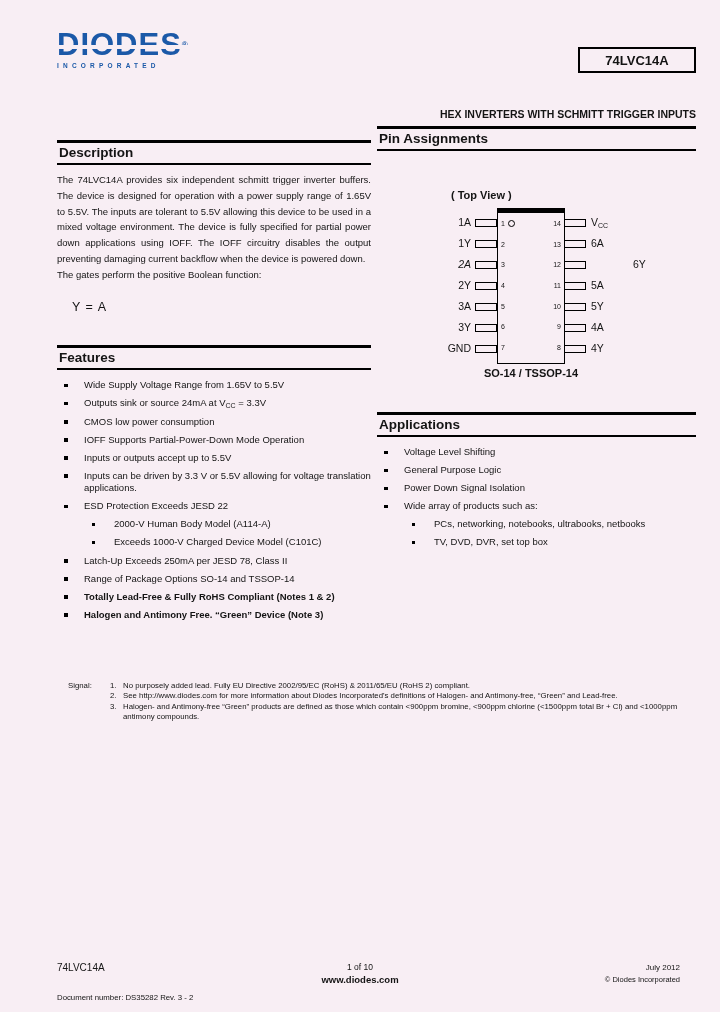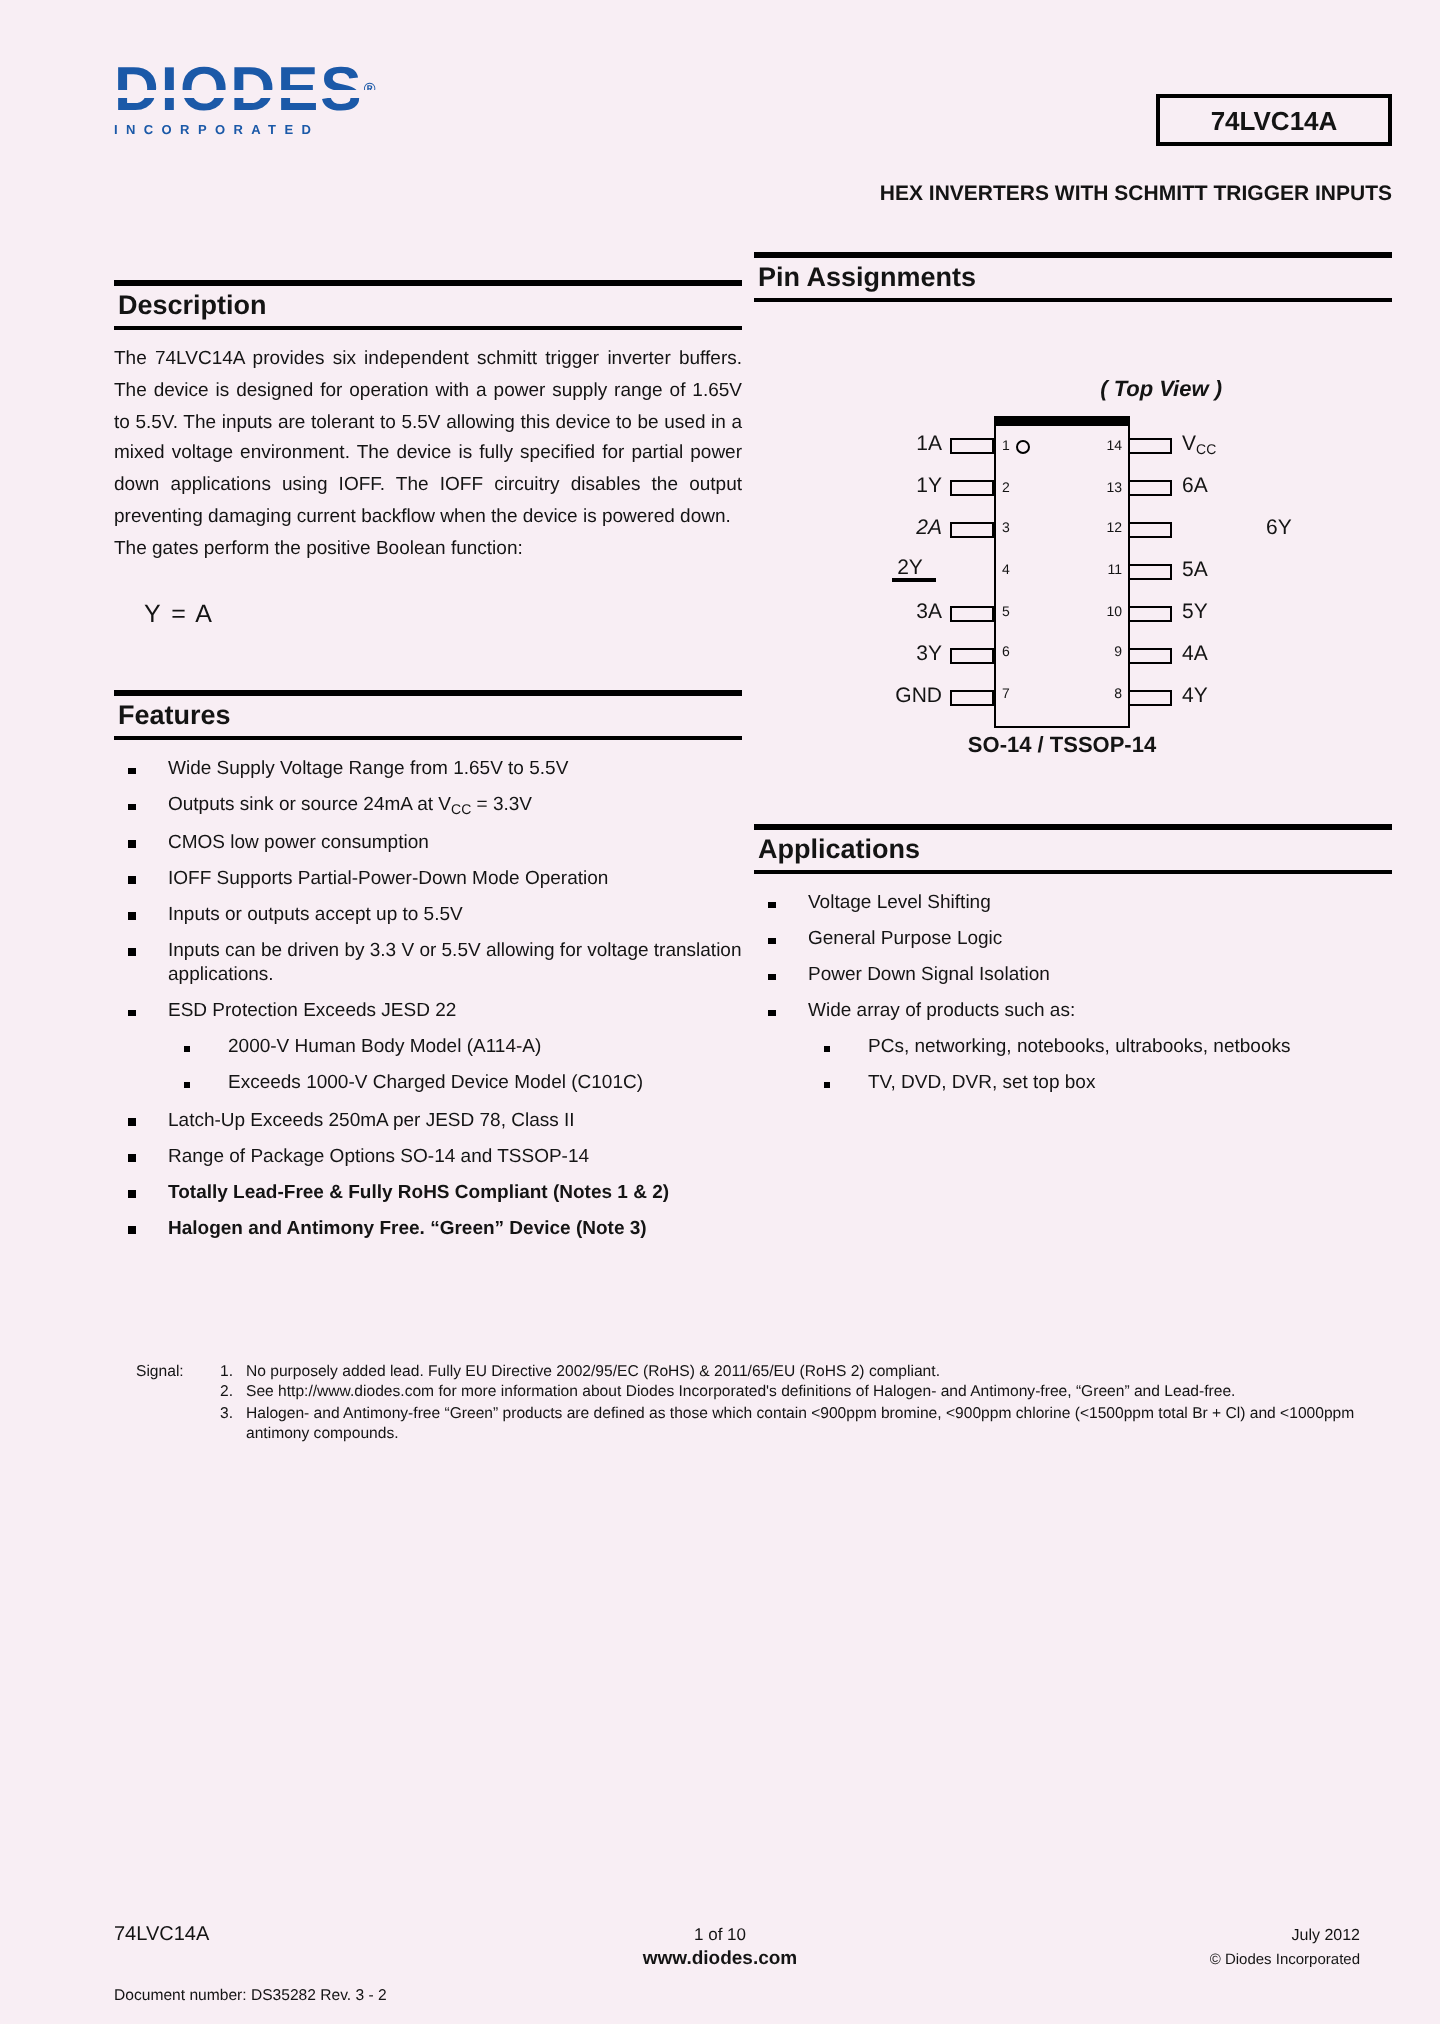--- a/index.html
+++ b/index.html
@@ -12,41 +12,41 @@
   
   .logo{position:absolute;left:57px;top:29px;width:150px;}
   .logo-word{position:relative;font-weight:bold;font-size:31px;line-height:31px;
     color:#1b59a8;letter-spacing:1px;}
   .logo-stripe{position:absolute;left:0;top:16px;width:131px;height:3.5px;background:#f8eef4;}
   .logo-reg{font-size:8px;font-weight:bold;color:#1b59a8;vertical-align:bottom;}
   .logo-sub{font-size:6.5px;font-weight:bold;letter-spacing:4.2px;color:#1b59a8;margin-top:2px;}
   .part-box{position:absolute;left:578px;top:47px;width:114px;height:22px;
     border:2px solid #000;display:flex;align-items:center;justify-content:center;
     font-size:13px;font-weight:bold;background:transparent;}
-  .subtitle{position:absolute;right:24px;top:91px;font-size:10.5px;font-weight:bold;}
+  .subtitle{position:absolute;right:24px;top:108px;font-size:10.5px;font-weight:bold;}
   
   .sec{position:absolute;}
   .sec-h{font-size:13.5px;font-weight:bold;border-top:3px solid #000;border-bottom:2px solid #000;
     padding:2px 0 3px 2px;}
   
   .desc-p{font-size:9.5px;line-height:1.66;text-align:justify;margin-top:7px;}
   .desc-p2{font-size:9.5px;margin-top:2px;}
   .equation{font-size:12.5px;margin:20px 0 0 15px;letter-spacing:1px;}
   
   .blist{margin-top:9px;}
   .li{position:relative;font-size:9.5px;line-height:1.32;margin-bottom:5.5px;padding-left:27px;}
   .li .bullet{position:absolute;left:7px;top:4.5px;width:3.5px;height:3.5px;background:#000;}
   .li.lv2{padding-left:57px;}
   .li.lv2 .bullet{left:35px;width:3px;height:3px;}
   .li.bold{font-weight:bold;}
   .sub{font-size:7px;vertical-align:-2px;}
   
   .pinwrap{position:relative;width:319px;height:250px;}
-  .topview{position:absolute;left:74px;top:38px;width:160px;text-align:right;
-    font-size:11px;font-weight:bold;font-style:italic;}
+  .topview{position:absolute;left:74px;top:38px;width:160px;text-align:left;
+    font-size:11px;font-weight:bold;}
   .chip{position:absolute;left:120px;top:57px;width:66px;height:150px;
     border:1.5px solid #000;border-top:5px solid #000;}
   .chiprow{height:20.7px;display:flex;justify-content:space-between;align-items:center;
     padding:0 3px;font-size:7px;}
   .chiprow .pnum{line-height:1;}
   .pin1dot{width:5px;height:5px;border:1px solid #000;border-radius:50%;margin-left:3px;}
   .chipleft{display:flex;align-items:center;}
   .pinrow{position:absolute;height:11px;display:flex;align-items:center;}
   .pinrow .plabel{font-size:10.5px;line-height:1;}
   .stub{width:20px;height:6px;border:1px solid #000;}
@@ -160,21 +160,21 @@
         <span class="stub"></span>
       </div>
     <div class="pinrow left" style="top:87px;">
         <span class="plabel">1Y</span>
         <span class="stub"></span>
       </div>
     <div class="pinrow left" style="top:108px;font-style:italic;">
         <span class="plabel">2A</span>
         <span class="stub"></span>
       </div>
-    <div class="pinrow left" style="top:129px;flex-direction:column;">
+    <div class="pinrow left" style="top:129px;">
         <span class="plabel">2Y</span>
         <span class="stub"></span>
       </div>
     <div class="pinrow left" style="top:150px;">
         <span class="plabel">3A</span>
         <span class="stub"></span>
       </div>
     <div class="pinrow left" style="top:171px;">
         <span class="plabel">3Y</span>
         <span class="stub"></span>

